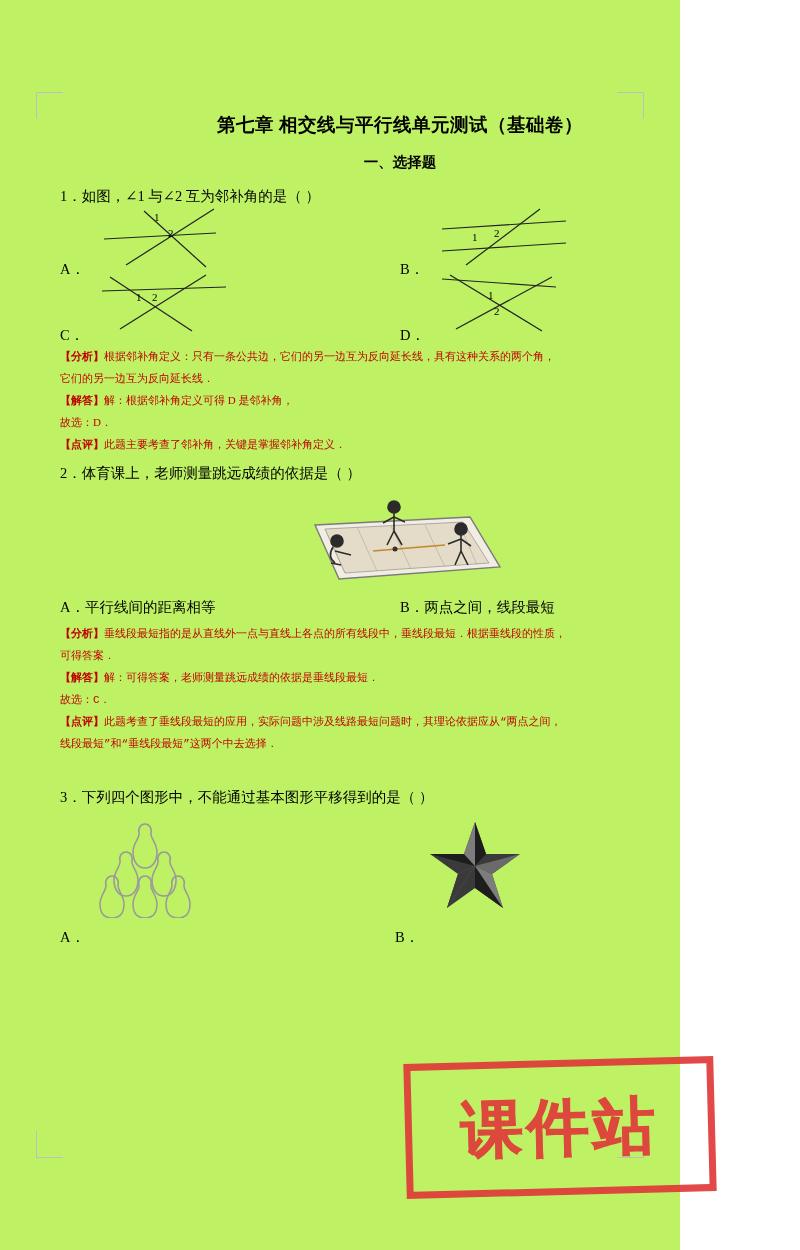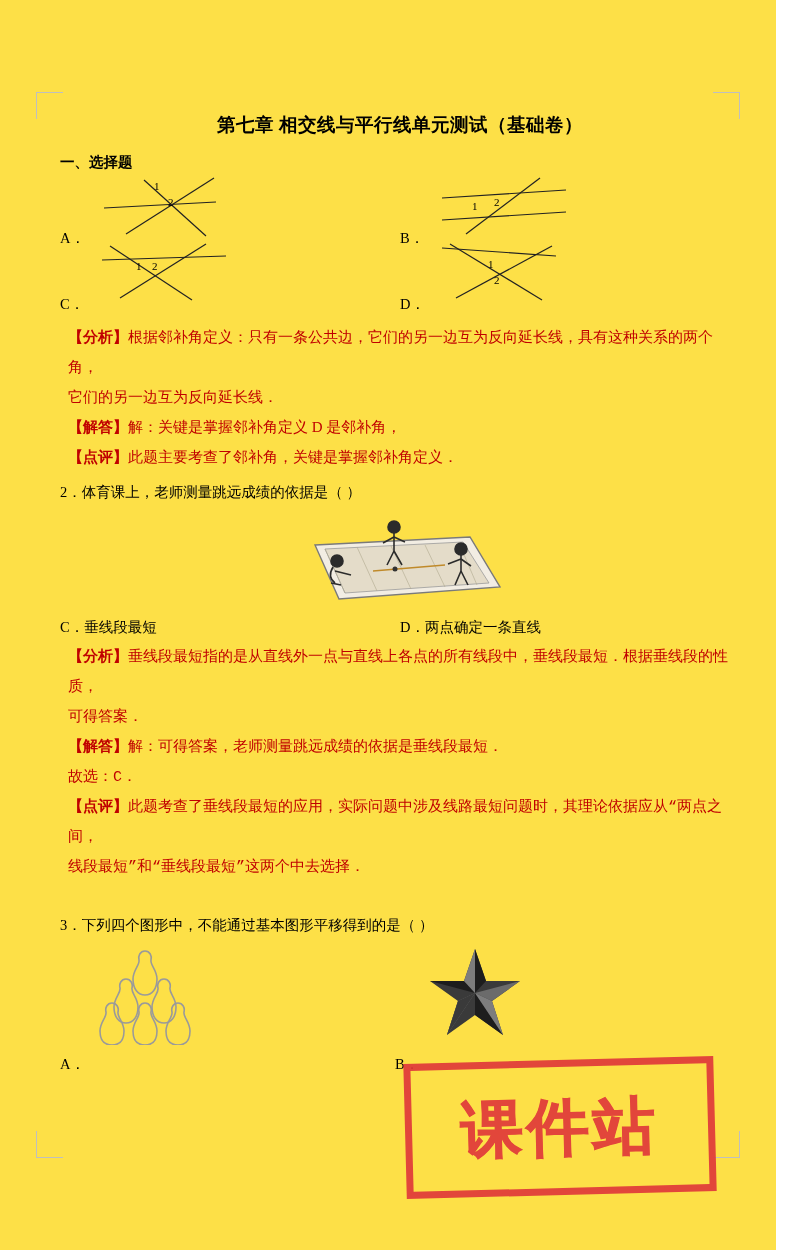--- a/index.html
+++ b/index.html
@@ -11,23 +11,23 @@
     width: 800px;
     height: 1250px;
     position: relative;
     font-family: "Liberation Serif", "DejaVu Serif", serif;
     color: #000;
     overflow: hidden;
   }
   .page {
     position: absolute;
     left: 0; top: 0;
-    width: 776px;
+    width: 680px;
     height: 1250px;
-    background: #fde047;
+    background: #bef264;
   }
   
   .crop {
     position: absolute;
     border-color: #bfbfbf;
     border-style: solid;
     width: 26px;
     height: 26px;
   }
   .crop.tl { left: 36px;  top: 92px;   border-width: 1px 0 0 1px; }
@@ -46,31 +46,32 @@
     font-size: 18.5px;
     font-weight: bold;
     letter-spacing: 0.5px;
     margin-bottom: 16px;
     font-family: "Liberation Serif", "DejaVu Serif", serif;
   }
   .section-head {
     font-size: 14.5px;
     font-weight: bold;
     margin: 10px 0 12px 0;
+    text-align: center;
   }
   .q-text {
     font-size: 14.5px;
     line-height: 1.7;
     margin: 6px 0 4px 0;
   }
   .expl {
     color: #c00000;
-    font-size: 15px;
+    font-size: 11px;
     line-height: 2.0;
-    margin: 8px;
+    margin: 0;
   }
   .expl .tag { font-weight: bold; }
   .opts-row {
     display: flex;
     font-size: 14.5px;
     margin: 6px 0;
   }
   .opts-row > div { width: 50%; }
 
   
@@ -161,20 +162,21 @@
   <div class="crop tr"></div>
   <div class="crop bl"></div>
   <div class="crop br"></div>
 
   <div class="content">
 
     <div class="doc-title">第七章 相交线与平行线单元测试（基础卷）</div>
 
     <div class="section-head">一、选择题</div>
 
+    <div class="q-text">1．如图，∠1 与∠2 互为邻补角的是（        ）</div>
 
     <div class="fig-grid-1">
 
       <div class="fig-cell" style="left:0px; top:0px;">
         <span class="tag-letter">A．</span>
         <div class="fig-box">
           <svg width="150" height="66" viewBox="0 0 150 66">
             <line x1="8" y1="32" x2="120" y2="26" stroke="#222" stroke-width="1.2"></line>
             <line x1="30" y1="58" x2="118" y2="2" stroke="#222" stroke-width="1.2"></line>
             <line x1="48" y1="4" x2="110" y2="60" stroke="#222" stroke-width="1.2"></line>
@@ -225,21 +227,24 @@
     </div>
 
     <div class="expl">
       <div>
         <span class="tag">【分析】</span><span>根据邻补角定义：只有一条公共边，它们的另一边互为反向延长线，具有这种关系的两个角，</span>
       </div>
       <div>
         <span>它们的另一边互为反向延长线．</span>
       </div>
       <div>
-        <span class="tag">【解答】</span><span>解：关键是掌握邻补角定义 D 是邻补角，</span>
+        <span class="tag">【解答】</span><span>解：根据邻补角定义可得 D 是邻补角，</span>
+      </div>
+      <div>
+        <span>故选：D．</span>
       </div>
       <div>
         <span class="tag">【点评】</span><span>此题主要考查了邻补角，关键是掌握邻补角定义．</span>
       </div>
     </div>
 
     <div class="q-text" style="">2．体育课上，老师测量跳远成绩的依据是（        ）</div>
 
     <div class="jump-fig">
       <svg width="210" height="95" viewBox="0 0 210 95">
@@ -272,22 +277,22 @@
         <g stroke="#2b2b2b" stroke-width="1.6" fill="none">
           <circle cx="166" cy="34" r="6" fill="#2b2b2b"></circle>
           <path d="M166 40 l0 16"></path>
           <path d="M166 44 l-13 5 M166 44 l10 7"></path>
           <path d="M166 56 l-6 14 M166 56 l7 14"></path>
         </g>
       </svg>
     </div>
 
     <div class="opts-row">
-      <div>C．垂线段最短</div>
-      <div>D．两点确定一条直线</div>
+      <div>A．平行线间的距离相等</div>
+      <div>B．两点之间，线段最短</div>
     </div>
 
     <div class="expl" style="margin-top:6px;font-family:Liberation Mono, monospace;">
       <div>
         <span class="tag">【分析】</span><span>垂线段最短指的是从直线外一点与直线上各点的所有线段中，垂线段最短．根据垂线段的性质，</span>
       </div>
       <div>
         <span>可得答案．</span>
       </div>
       <div>

